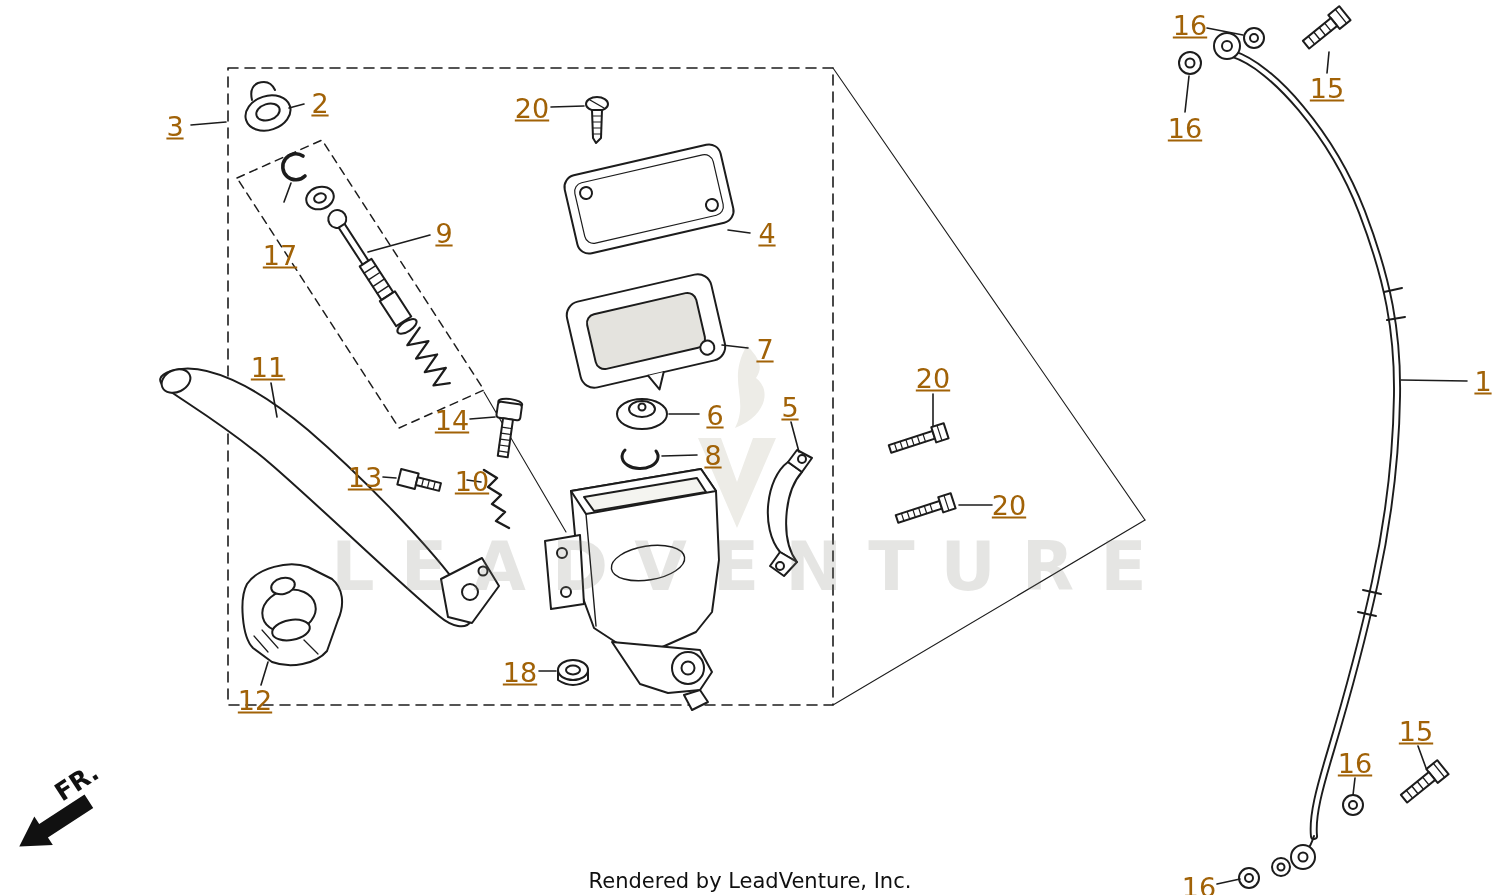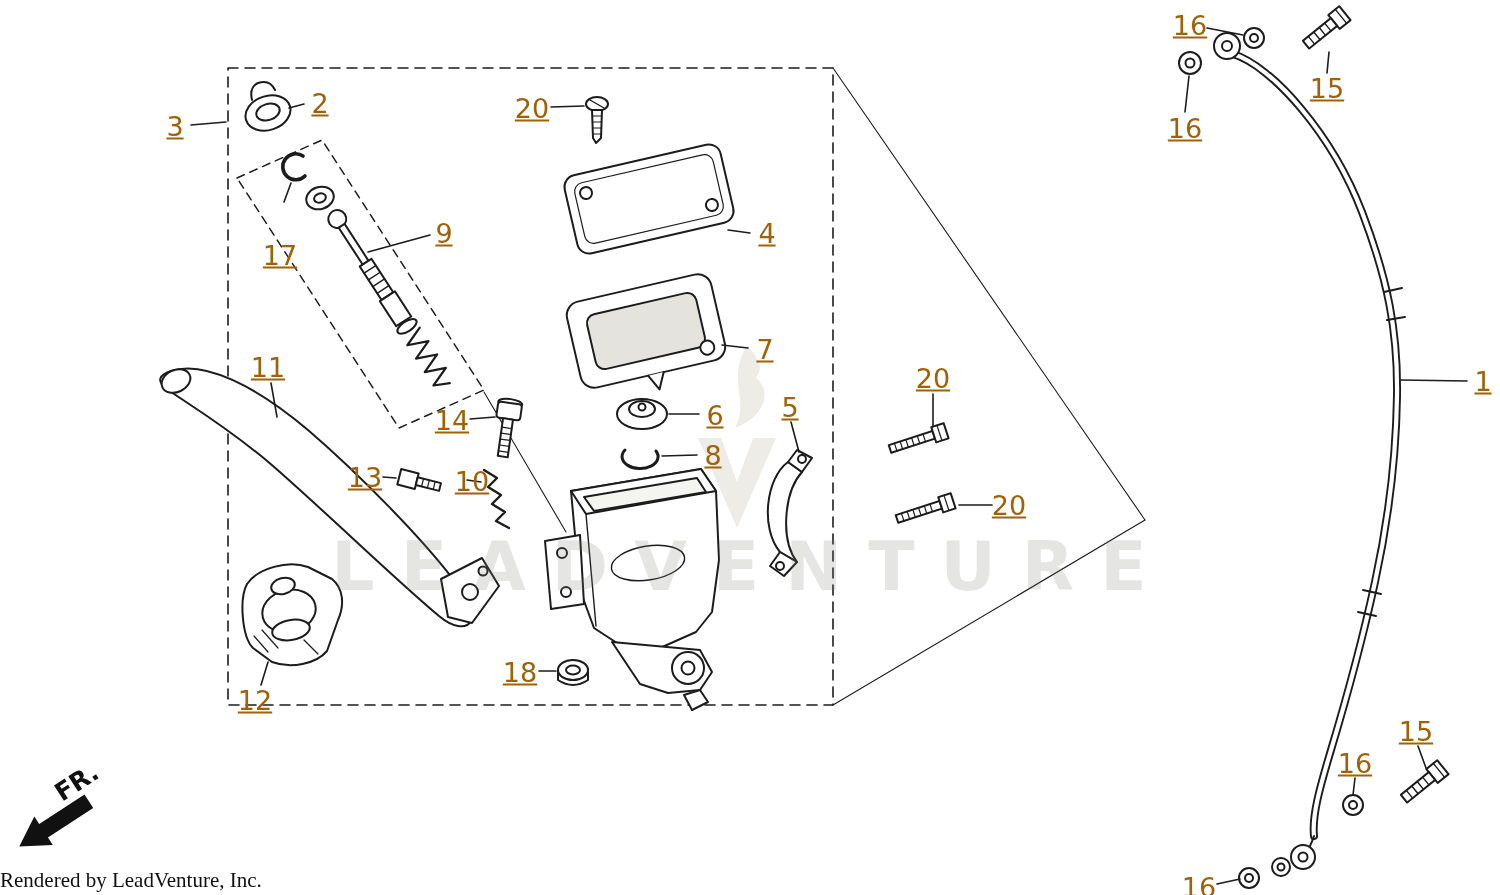--- a/index.html
+++ b/index.html
@@ -4,22 +4,22 @@
 <style>
   html,body{margin:0;padding:0;background:#fff;}
   .page{position:relative;width:1500px;height:895px;background:#ffffff;overflow:hidden;
         font-family:"DejaVu Sans","Liberation Sans",sans-serif;}
   .diagram-svg{position:absolute;left:0;top:0;z-index:2;}
   .watermark-text{position:absolute;left:752px;top:566px;transform:translate(-50%,-50%);
         font-size:68px;font-weight:600;letter-spacing:26px;white-space:nowrap;
         color:rgba(125,125,114,0.20);z-index:3;pointer-events:none;}
   .labels-layer{position:absolute;left:0;top:0;width:100%;height:100%;z-index:4;pointer-events:none;}
   .part-label{position:absolute;transform:translate(-50%,-50%);font-size:27px;color:#a16207;text-decoration:underline;}
-  .footer-credit{position:absolute;left:0;right:0;bottom:2px;
-        font-size:21px;color:#101010;z-index:4;font-family:Liberation Serif, serif;}
+  .footer-credit{position:absolute;left:0;right:0;bottom:2px;text-align:center;
+        font-size:21px;color:#101010;z-index:4;}
 </style>
 </head>
 <body>
 
 <div class="page">
 
   <div class="watermark-text">LEADVENTURE</div>
 
   <svg class="diagram-svg" width="1500" height="895" viewBox="0 0 1500 895" stroke="#1c1c1c" stroke-width="2" fill="none" stroke-linecap="round" stroke-linejoin="round">
 

